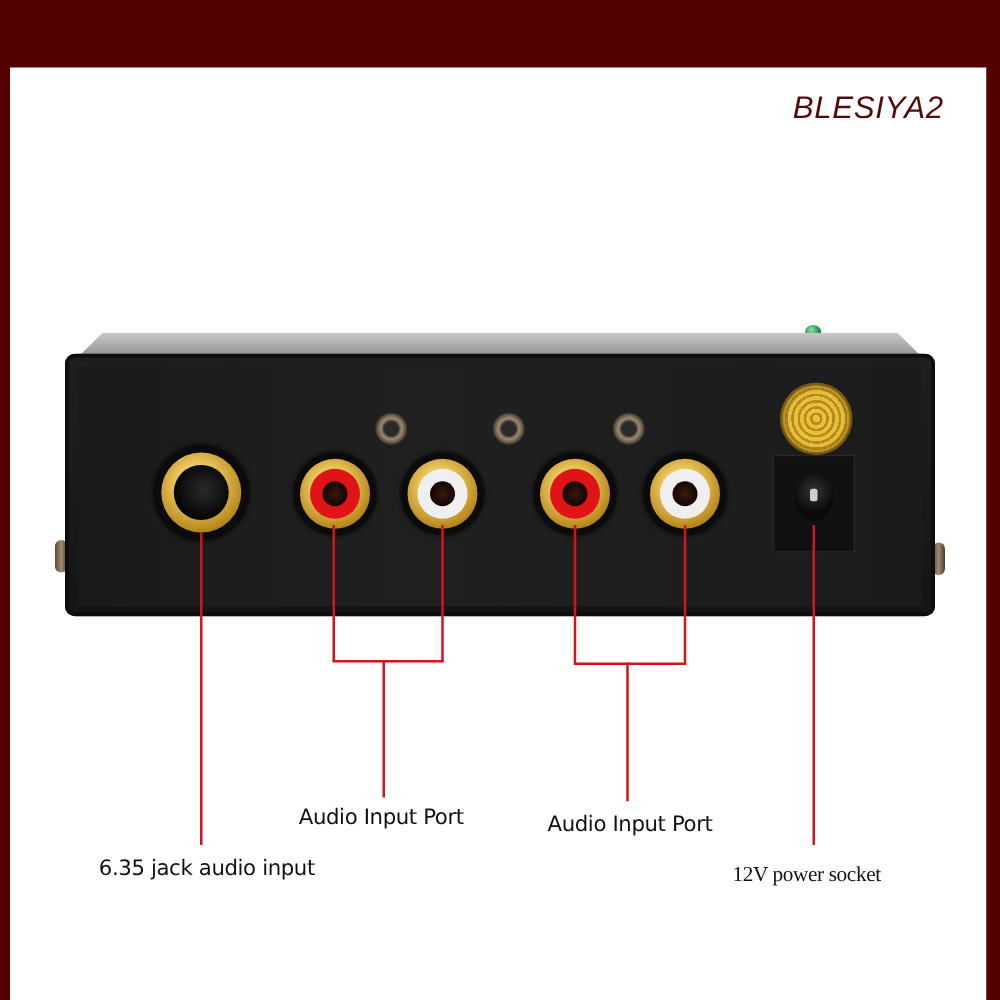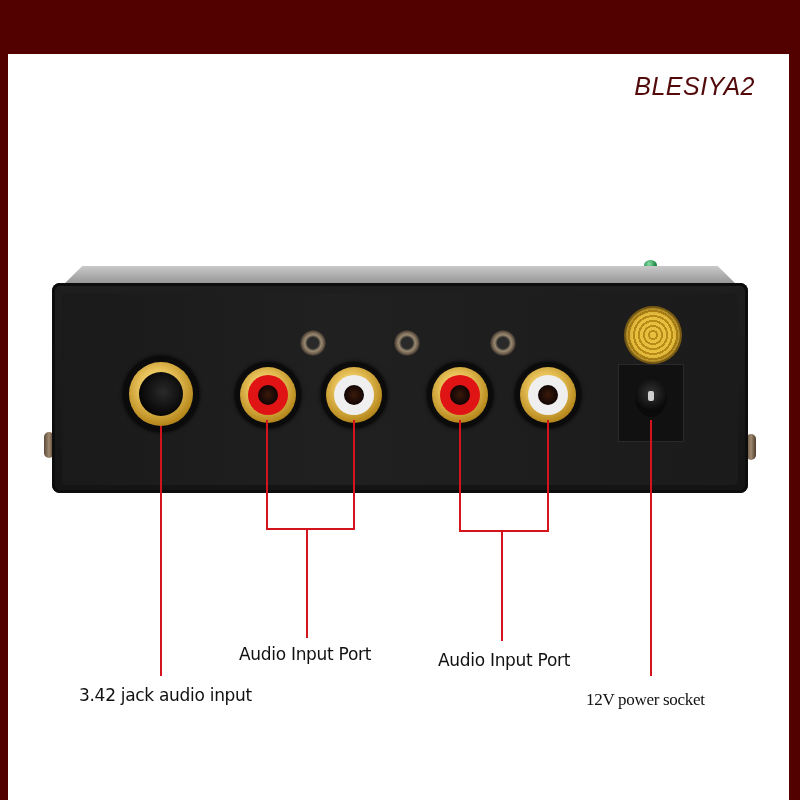--- a/index.html
+++ b/index.html
@@ -118,15 +118,15 @@
     <div class="line" style="left:451px; top:366px; width:2px; height:111px;"></div>
     <div class="line" style="left:539px; top:366px; width:2px; height:111px;"></div>
     <div class="line" style="left:451px; top:476px; width:90px; height:2px;"></div>
     <div class="line" style="left:493px; top:476px; width:2px; height:111px;"></div>
 
     <div class="line" style="left:642px; top:366px; width:2px; height:256px;"></div>
   </div>
 
   <div class="label" style="left:231px; top:590px;">Audio Input Port</div>
   <div class="label" style="left:430px; top:596px;">Audio Input Port</div>
-  <div class="label" style="left:71px; top:631px;">3.42 jack audio input</div>
+  <div class="label" style="left:71px; top:631px;">6.35 jack audio input</div>
   <div class="label" style="left:578px; top:636px;font-family:Liberation Serif, serif;">12V power socket</div>
 </div>
 
 </body></html>

